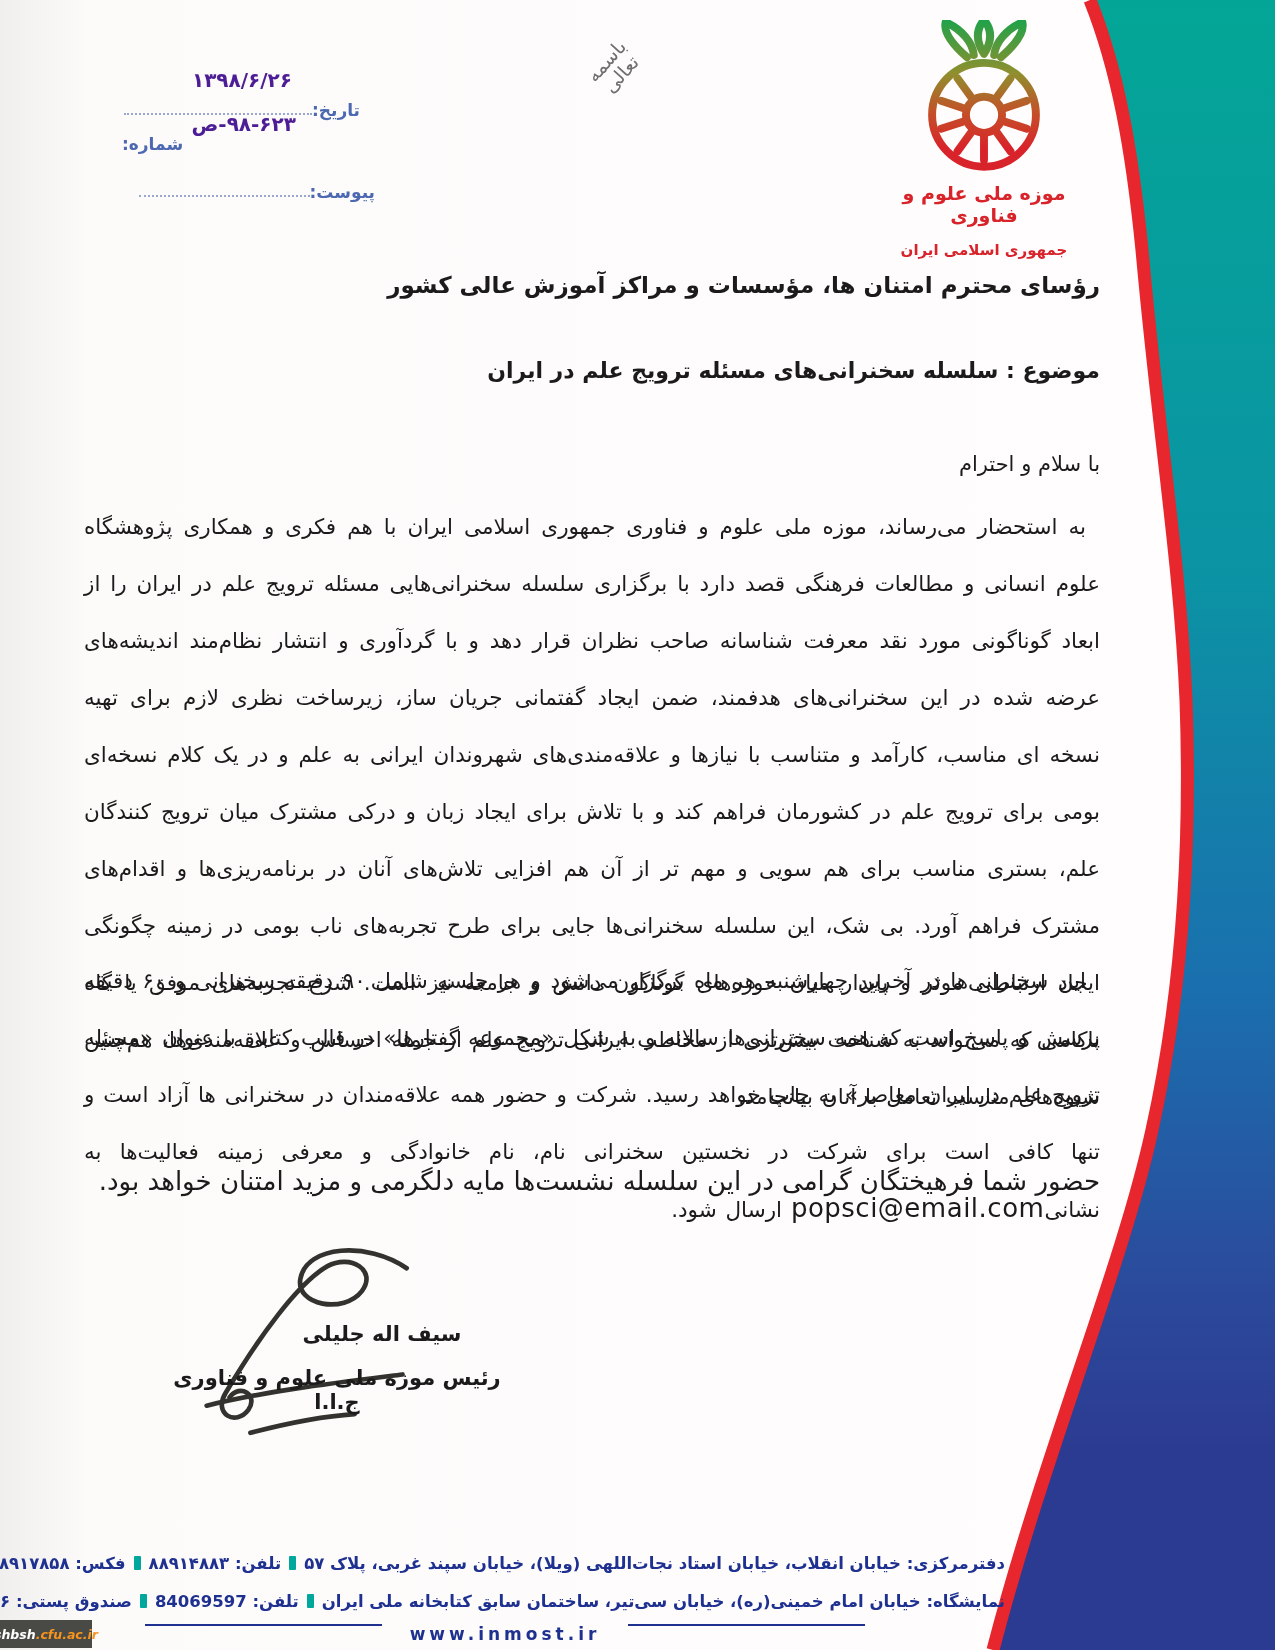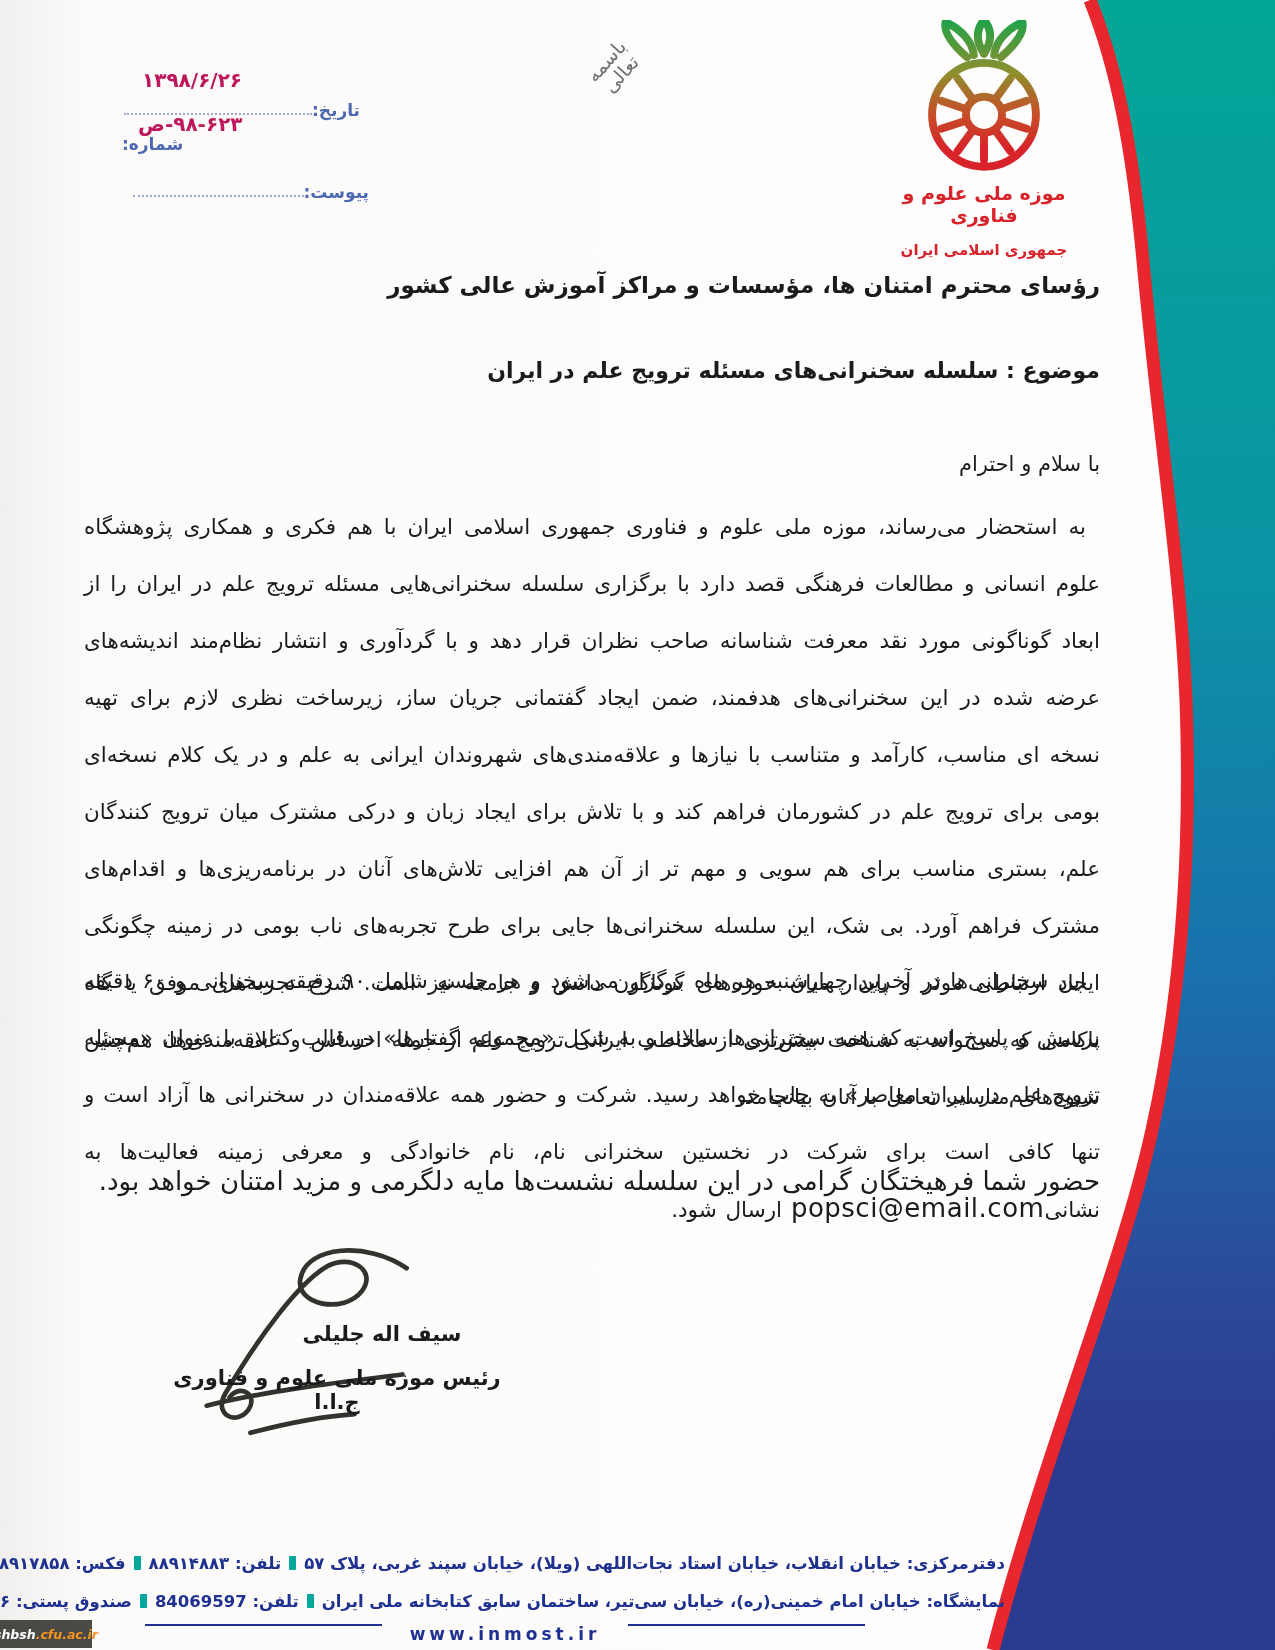--- a/index.html
+++ b/index.html
@@ -12,30 +12,30 @@
     direction:rtl;
     color:#1b1b1b;
   }
 
   
   #band-svg { position:absolute; inset:0; z-index:0; }
 
   .content { position:absolute; inset:0; z-index:1; }
 
   
-  .hdr-value { position:absolute; font-weight:bold; font-size:20px; color:#be185d; text-align:left; letter-spacing:1px; }
+  .hdr-value { position:absolute; font-weight:bold; font-size:20px; color:#4c1d95; text-align:right; letter-spacing:1px; }
   #date-value   { left:142px; top:68px;  width:150px; }
   #number-value { left:138px; top:112px; width:158px; }
   .hdr-row { position:absolute; display:flex; align-items:flex-end; direction:rtl;
              color:#4b68b1; font-weight:bold; font-size:17px; }
   .hdr-row .dots { flex:1; border-bottom:2px dotted #9aa7d0; margin-bottom:5px; margin-left:2px; }
   .hdr-row .lbl { margin-right:4px; }
   #row-date   { left:122px; top:92px;  width:242px; height:28px;justify-content:center; }
   #row-number { left:122px; top:134px; width:242px; height:28px;flex-direction:column; }
-  #row-attach { left:131px; top:174px; width:242px; height:28px; }
+  #row-attach { left:137px; top:174px; width:242px; height:28px; }
 
   
   #basmala { position:absolute; left:552px; top:42px; width:124px; height:92px; }
   #basmala .rot { width:70px; margin:6px auto 0; transform:rotate(-48deg);
                   color:#6f6f6f; font-size:19px; line-height:1.05; text-align:center; }
 
   
   #logo { position:absolute; left:872px; top:20px; width:224px; text-align:center; }
   .logo-t1 { color:#d8232a; font-weight:bold; font-size:19px; margin-top:0px; }
   .logo-t2 { color:#d8232a; font-weight:bold; font-size:15px; margin-top:15px; }

